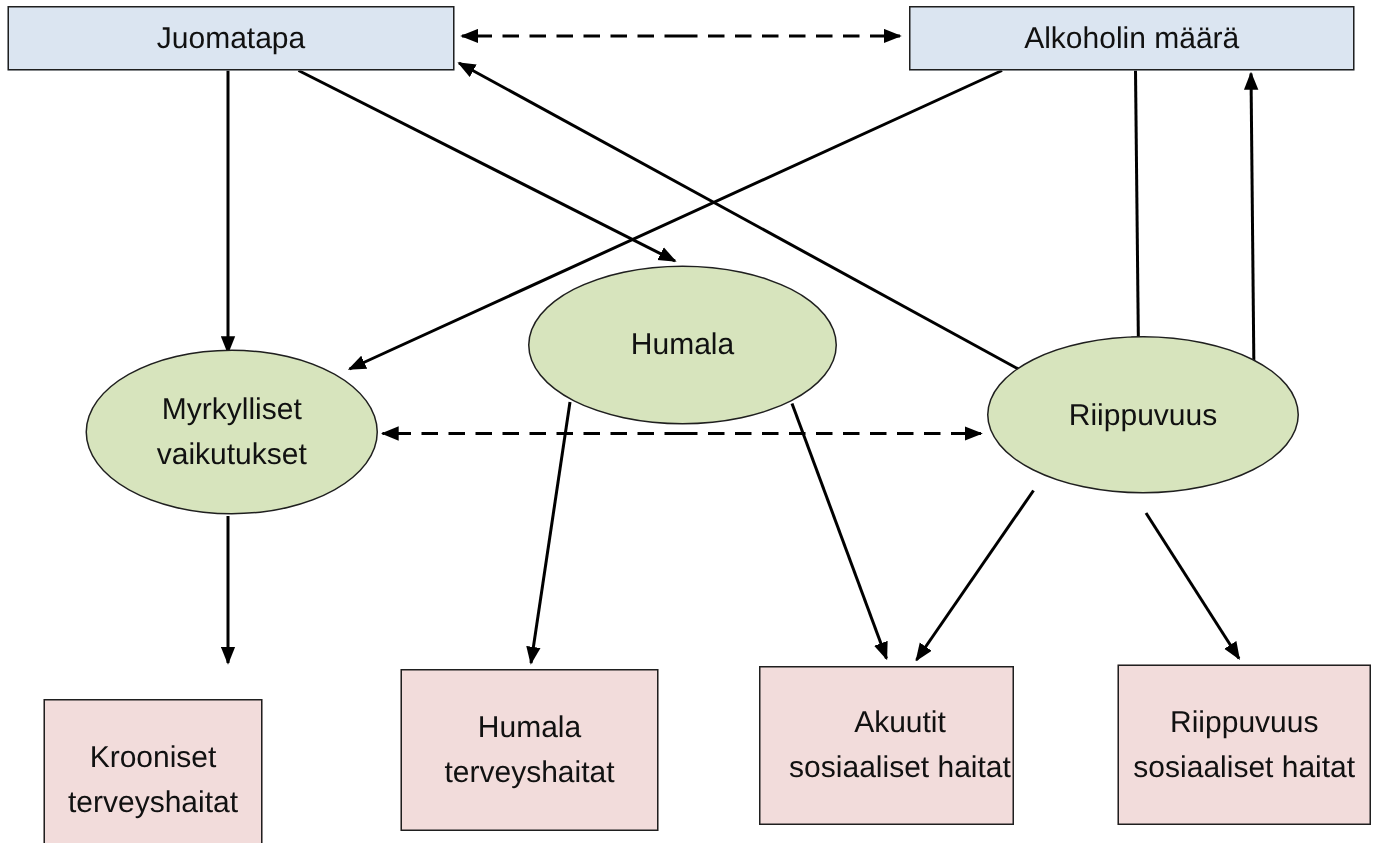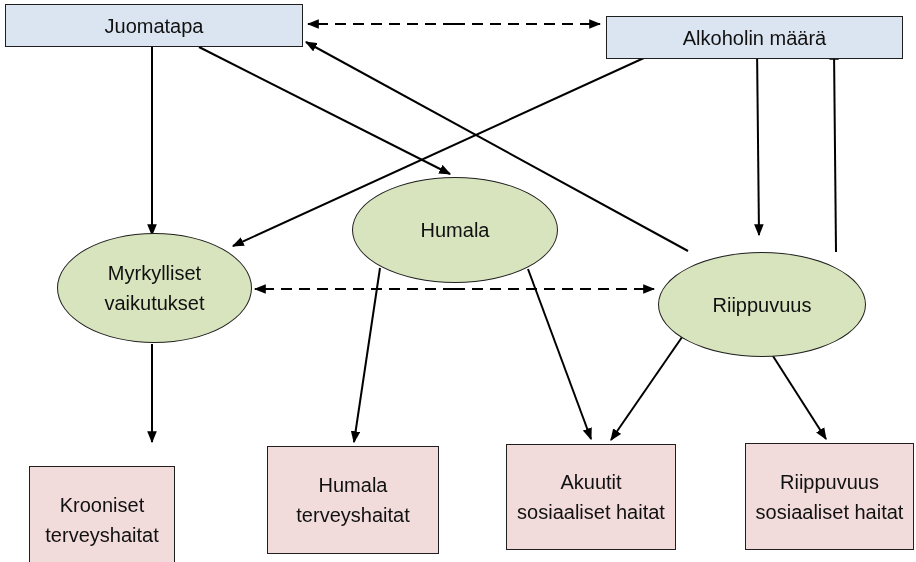--- a/index.html
+++ b/index.html
@@ -18,28 +18,28 @@
     text-align:center;
     border:1.5px solid #1f1f1f;
     font-size:20px;line-height:1.5;
   }
   .blue{background:#dbe5f1;}
   .green{background:#d7e4bd;border-radius:50%;}
   .pink{background:#f2dcdb;}
   .lbl{display:block;}
 
   #n-juomatapa   {left:5px;  top:4px;  width:298px;height:43px;}
-  #n-alkoholin   {left:606px;top:16px;  width:297px;height:43px;}
+  #n-alkoholin   {left:606px;top:4px;  width:297px;height:43px;}
   #n-myrkylliset {left:57px; top:233px;width:195px;height:110px;}
   #n-myrkylliset .lbl{max-width:168px;}
   #n-humala      {left:352px;top:177px;width:206px;height:106px;}
-  #n-riippuvuus  {left:658px;top:252px;width:208px;height:105px;}
+  #n-riippuvuus  {left:658px;top:224px;width:208px;height:105px;}
   #n-kroo-terv   {left:29px; top:466px;width:146px;height:108px;}
   #n-akuu-terv   {left:267px;top:446px;width:172px;height:108px;}
-  #n-akuu-sos    {left:506px;top:444px;width:170px;height:106px;}
+  #n-akuu-sos    {left:506px;top:444px;width:170px;height:106px;justify-content:flex-end;}
   #n-akuu-sos .lbl{max-width:150px;}
   #n-kroo-sos    {left:745px;top:443px;width:169px;height:107px;}
   #n-kroo-sos .lbl{max-width:150px;}
 
   .edge{stroke:#000000;stroke-width:2;fill:none;}
   .dashed{stroke-dasharray:11 7;}
 </style>
 </head>
 <body>
 

